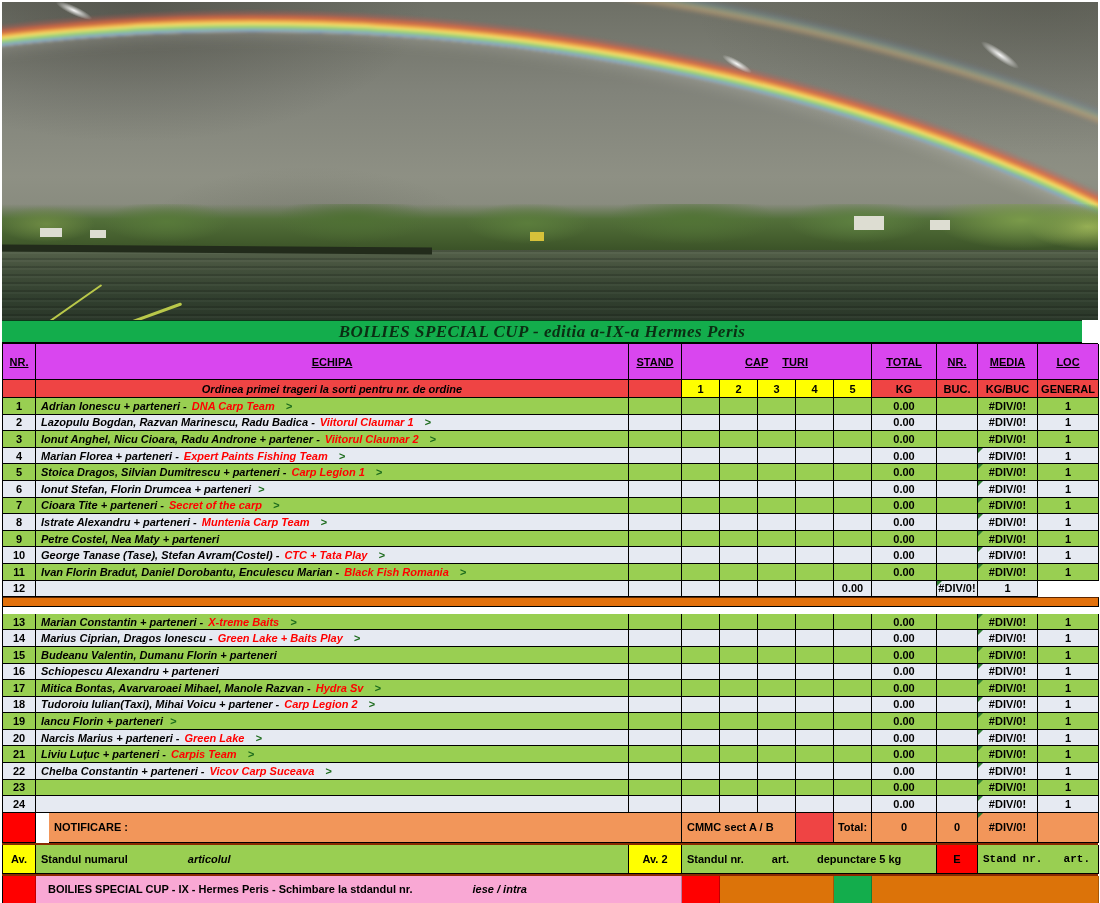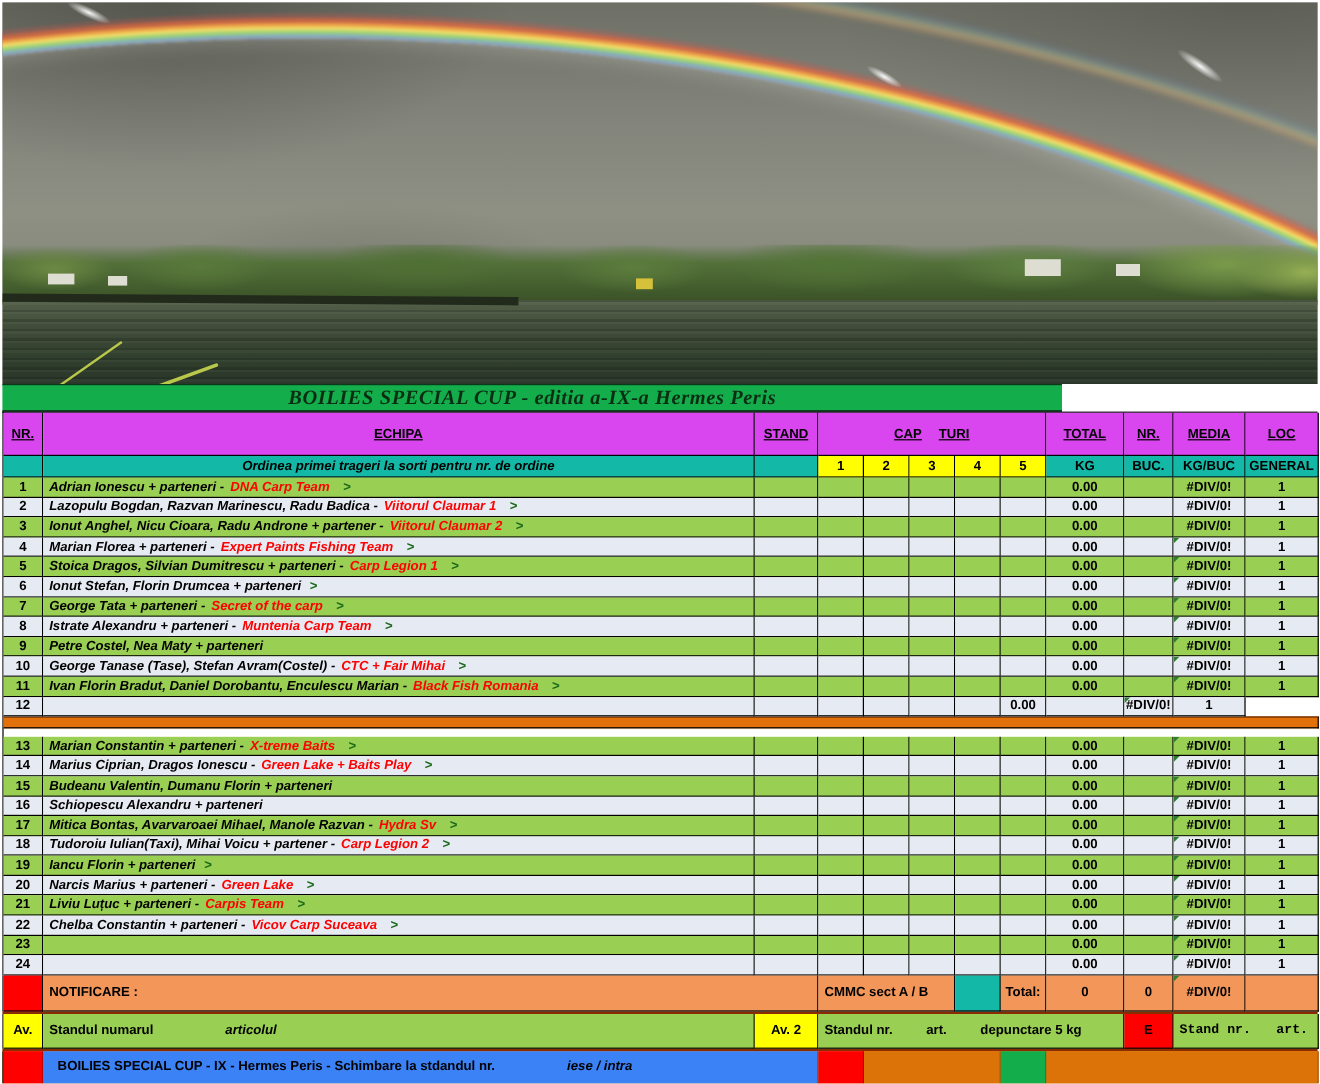--- a/index.html
+++ b/index.html
@@ -44,30 +44,30 @@
   .h5{left:528px;top:230px;width:14px;height:9px;background:#d6c23a;}
   .water{position:absolute;left:0;top:248px;width:1096px;height:70px;
     background:
       repeating-linear-gradient(180deg, rgba(0,0,0,.14) 0 2px, rgba(255,255,255,.03) 2px 4px, transparent 4px 8px),
       linear-gradient(180deg,#55614a 0%,#414e3a 30%,#32402f 65%,#2a3729 100%);}
   .shore{position:absolute;left:0;top:244px;width:430px;height:7px;background:#222b1b;transform:rotate(.4deg);}
   .grass{position:absolute;width:2px;height:70px;background:#b9c84a;border-radius:2px;}
   .gr1{left:70px;top:268px;transform:rotate(55deg);}
   .gr2{left:150px;top:282px;transform:rotate(70deg);width:3px;height:60px;}
   
-  .title-bar{width:883px;height:23px;background:#13ad4c;border-top:1px solid #0a3a1a;border-bottom:1px solid #000;
+  .title-bar{width:1080px;height:23px;background:#13ad4c;border-top:1px solid #0a3a1a;border-bottom:1px solid #000;
     display:flex;align-items:center;justify-content:center;box-sizing:border-box;
     font:bold italic 17px "Liberation Serif",serif;color:#0b2e13;letter-spacing:.5px;}
   
   .grid{display:grid;grid-template-columns:33px 593px 53px 38px 38px 38px 38px 38px 65px 41px 60px 61px;border-left:1px solid #000;width:1096px;box-sizing:border-box;}
   .cell{border-right:1px solid #000;border-bottom:1px solid #000;display:flex;align-items:center;justify-content:center;
     font:bold 11px "Liberation Sans",sans-serif;color:#000;overflow:hidden;white-space:nowrap;box-sizing:border-box;position:relative;}
   .hdr{background:#d946ef;}
   .hdr .u{text-decoration:underline;}
-  .blue{background:#14b8a6;}
+  .blue{background:#ef4444;}
   .yellow{background:#ffff00;}
   .red{background:#ff0000;}
   .g{background:#99cf52;}
   .w{background:#e6eaf2;}
   .left{justify-content:flex-start;padding-left:5px;}
   .ital{font-style:italic;}
   .team{color:#f00;margin:0 4px 0 5px;}
   .arrow{color:#1c6b1c;margin-left:7px;}
   .sep-row{grid-column:1 / -1;height:10px;background:#e2710c;border-right:1px solid #000;border-bottom:1px solid #000;border-top:1px solid #5e2600;box-sizing:border-box;}
   .tri{position:absolute;left:0;top:0;width:0;height:0;border-top:5px solid #2e7d32;border-right:5px solid transparent;}
@@ -254,21 +254,21 @@
       <div class="cell w"></div>
       <div class="cell w">0.00</div>
       <div class="cell w"></div>
       <div class="cell w">
         <i class="tri"></i>
         <span>#DIV/0!</span>
       </div>
       <div class="cell w">1</div>
       <div class="cell g">7</div>
       <div class="cell g left ital">
-        <span>George Tata + parteneri -</span>
+        <span>Cioara Tite + parteneri -</span>
         <span class="team">Secret of the carp</span>
         <span class="arrow">&gt;</span>
       </div>
       <div class="cell g"></div>
       <div class="cell g"></div>
       <div class="cell g"></div>
       <div class="cell g"></div>
       <div class="cell g"></div>
       <div class="cell g"></div>
       <div class="cell g">0.00</div>
@@ -310,21 +310,21 @@
       <div class="cell g">0.00</div>
       <div class="cell g"></div>
       <div class="cell g">
         <i class="tri"></i>
         <span>#DIV/0!</span>
       </div>
       <div class="cell g">1</div>
       <div class="cell w">10</div>
       <div class="cell w left ital">
         <span>George Tanase (Tase), Stefan Avram(Costel) -</span>
-        <span class="team">CTC + Fair Mihai</span>
+        <span class="team">CTC + Tata Play</span>
         <span class="arrow">&gt;</span>
       </div>
       <div class="cell w"></div>
       <div class="cell w"></div>
       <div class="cell w"></div>
       <div class="cell w"></div>
       <div class="cell w"></div>
       <div class="cell w"></div>
       <div class="cell w">0.00</div>
       <div class="cell w"></div>
@@ -583,21 +583,21 @@
       <div class="cell w"></div>
       <div class="cell w">
         <i class="tri"></i>
         <span>#DIV/0!</span>
       </div>
       <div class="cell w">1</div>
     </div>
 
   <div class="grid" style="grid-auto-rows:30px;">
     <div class="cell red"></div>
-    <div class="cell orangeL left" style="grid-column:2 / span 2;">
+    <div class="cell orangeL left" style="grid-column:2 / span 2;margin-left:13px;">
       <span>NOTIFICARE :</span>
     </div>
     <div class="cell orangeL left" style="grid-column:4 / span 3;">CMMC sect  A / B</div>
     <div class="cell blue"></div>
     <div class="cell orangeL">Total:</div>
     <div class="cell orangeL">0</div>
     <div class="cell orangeL">0</div>
     <div class="cell orangeL">
         <i class="tri"></i>
         <span>#DIV/0!</span>
@@ -623,21 +623,21 @@
     <div class="cell g left" style="grid-column:11 / span 2;font-family:Liberation Mono, monospace;">
       <span>Stand nr.</span>
       <span class="mla">art.</span>
     </div>
   </div>
 
   <div class="darkline"></div>
 
   <div class="grid footer-grid" style="grid-auto-rows:27px;background:#dc7309;">
     <div class="cell red"></div>
-    <div class="cell left" style="grid-column:2 / span 2;background:#3b82f6;padding-left:12px;">
+    <div class="cell left" style="grid-column:2 / span 2;background:#f9a8d4;padding-left:12px;">
       <span>BOILIES SPECIAL CUP - IX - Hermes Peris - Schimbare la stdandul  nr.</span>
       <span class="gap60">iese / intra</span>
     </div>
     <div class="cell red"></div>
     <div class="cell" style="grid-column:5 / span 3;background:#dc7309;"></div>
     <div class="cell" style="background:#13ad4c;"></div>
     <div class="cell" style="grid-column:9 / span 4;background:#dc7309;"></div>
   </div>
 
   <div class="bottombar"></div>

